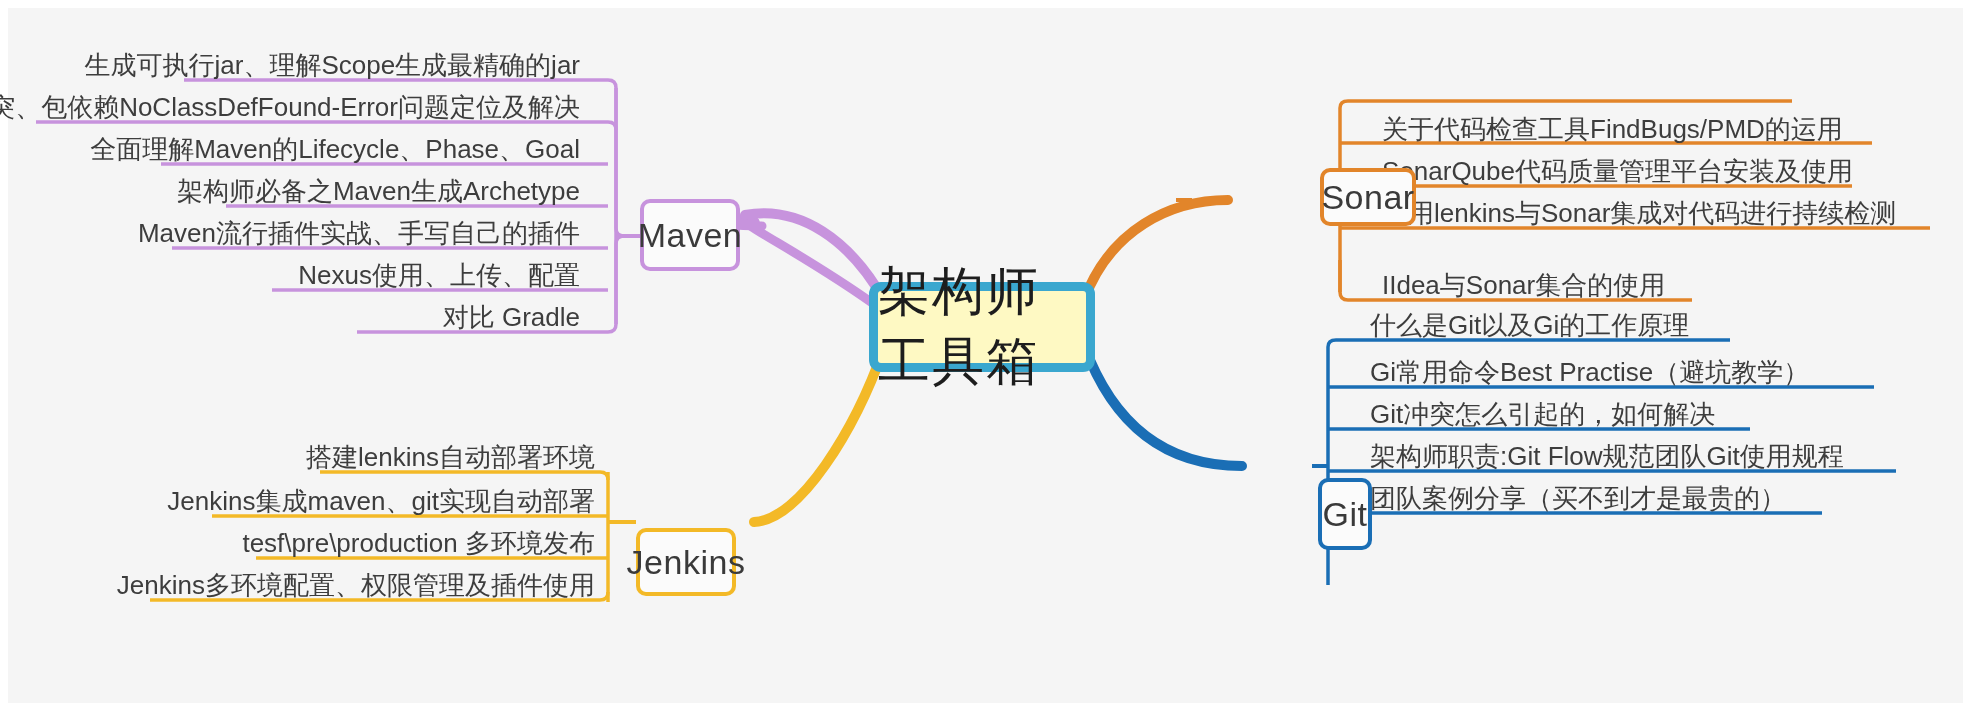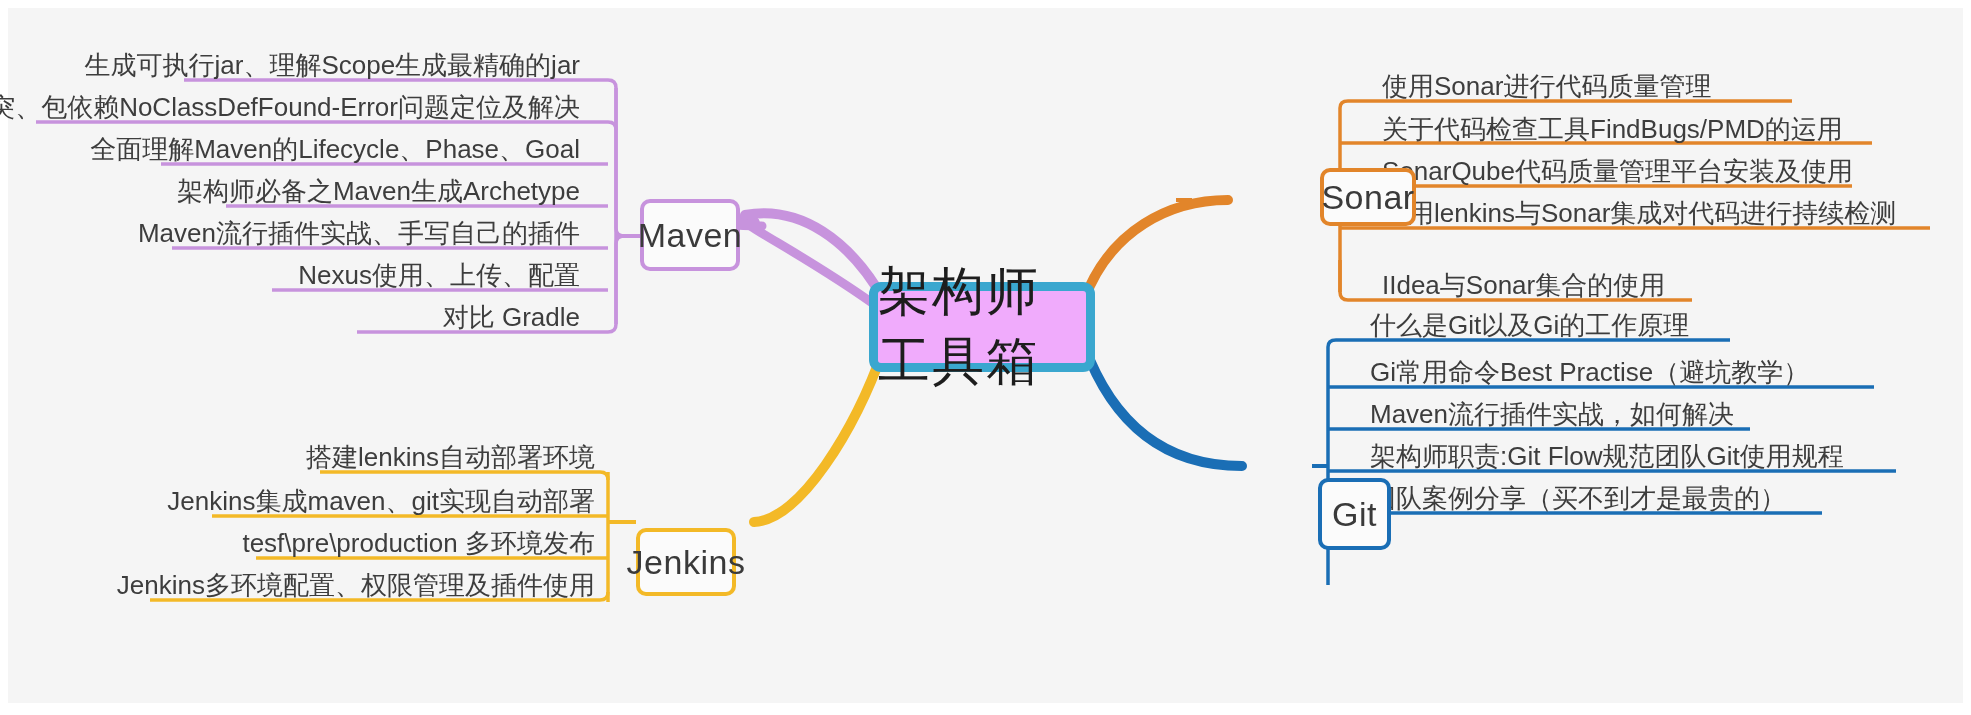--- a/index.html
+++ b/index.html
@@ -38,21 +38,21 @@
     border-width: 4px;
     border-style: solid;
     font-size: 34px;
     letter-spacing: 0.5px;
   }
   .center-node {
     border: 9px solid #3aa7cf;
     border-radius: 12px;
     font-size: 52px;
     color: #1d1d1d;
-    background: #f0abfc;
+    background: #fef9c3;
     letter-spacing: 2px;
   }
   .leaf {
     position: absolute;
     font-size: 26px;
     color: #3d3d3d;
     white-space: nowrap;
     z-index: 4;
     line-height: 1;
   }
@@ -142,45 +142,44 @@
   </div>
 
   <div class="node branch-node" style="left:640px; top:199px; width:100px; height:72px; border-color:#c793dd;">
     <span>Maven</span>
   </div>
 
   <div class="node branch-node" style="left:1320px; top:168px; width:96px; height:58px; border-color:#e2852a;">
     <span>Sonar</span>
   </div>
 
-  <div class="node branch-node" style="left:1318px; top:478px; width:73px; height:72px; border-color:#1a6eb5;">
+  <div class="node branch-node" style="left:1318px; top:478px; width:54px; height:72px; border-color:#1a6eb5;">
     <span>Git</span>
   </div>
 
   <div class="node branch-node" style="left:636px; top:528px; width:100px; height:68px; border-color:#f3b927;">
     <span>Jenkins</span>
   </div>
 
   <div class="leaf left" style="right:1391px; top:52px;">生成可执行jar、理解Scope生成最精确的jar</div>
   <div class="leaf left" style="right:1391px; top:94px;">类冲突、包依赖NoClassDefFound-Error问题定位及解决</div>
   <div class="leaf left" style="right:1391px; top:136px;">全面理解Maven的Lifecycle、Phase、Goal</div>
   <div class="leaf left" style="right:1391px; top:178px;">架构师必备之Maven生成Archetype</div>
   <div class="leaf left" style="right:1391px; top:220px;">Maven流行插件实战、手写自己的插件</div>
   <div class="leaf left" style="right:1391px; top:262px;">Nexus使用、上传、配置</div>
   <div class="leaf left" style="right:1391px; top:304px;">对比 Gradle</div>
 
-  <div class="leaf right" style="left:1382px; top:73px;">使用Sonar进行代码质量管理</div>
   <div class="leaf right" style="left:1382px; top:116px;">关于代码检查工具FindBugs/PMD的运用</div>
   <div class="leaf right" style="left:1382px; top:158px;">SonarQube代码质量管理平台安装及使用</div>
   <div class="leaf right" style="left:1382px; top:200px;">使用lenkins与Sonar集成对代码进行持续检测</div>
   <div class="leaf right" style="left:1382px; top:272px;">IIdea与Sonar集合的使用</div>
 
   <div class="leaf right" style="left:1370px; top:359px;">Gi常用命令Best Practise（避坑教学）</div>
   <div class="leaf right" style="left:1370px; top:312px;">什么是Git以及Gi的工作原理</div>
-  <div class="leaf right" style="left:1370px; top:401px;">Maven流行插件实战，如何解决</div>
+  <div class="leaf right" style="left:1370px; top:401px;">Git冲突怎么引起的，如何解决</div>
   <div class="leaf right" style="left:1370px; top:443px;">架构师职责:Git Flow规范团队Git使用规程</div>
   <div class="leaf right" style="left:1370px; top:485px;">团队案例分享（买不到才是最贵的）</div>
 
   <div class="leaf left" style="right:1376px; top:444px;">搭建lenkins自动部署环境</div>
   <div class="leaf left" style="right:1376px; top:488px;">Jenkins集成maven、git实现自动部署</div>
   <div class="leaf left" style="right:1376px; top:530px;">tesf\pre\production 多环境发布</div>
   <div class="leaf left" style="right:1376px; top:572px;">Jenkins多环境配置、权限管理及插件使用</div>
 
   <div class="frame-top"></div>
   <div class="frame-bottom"></div>

